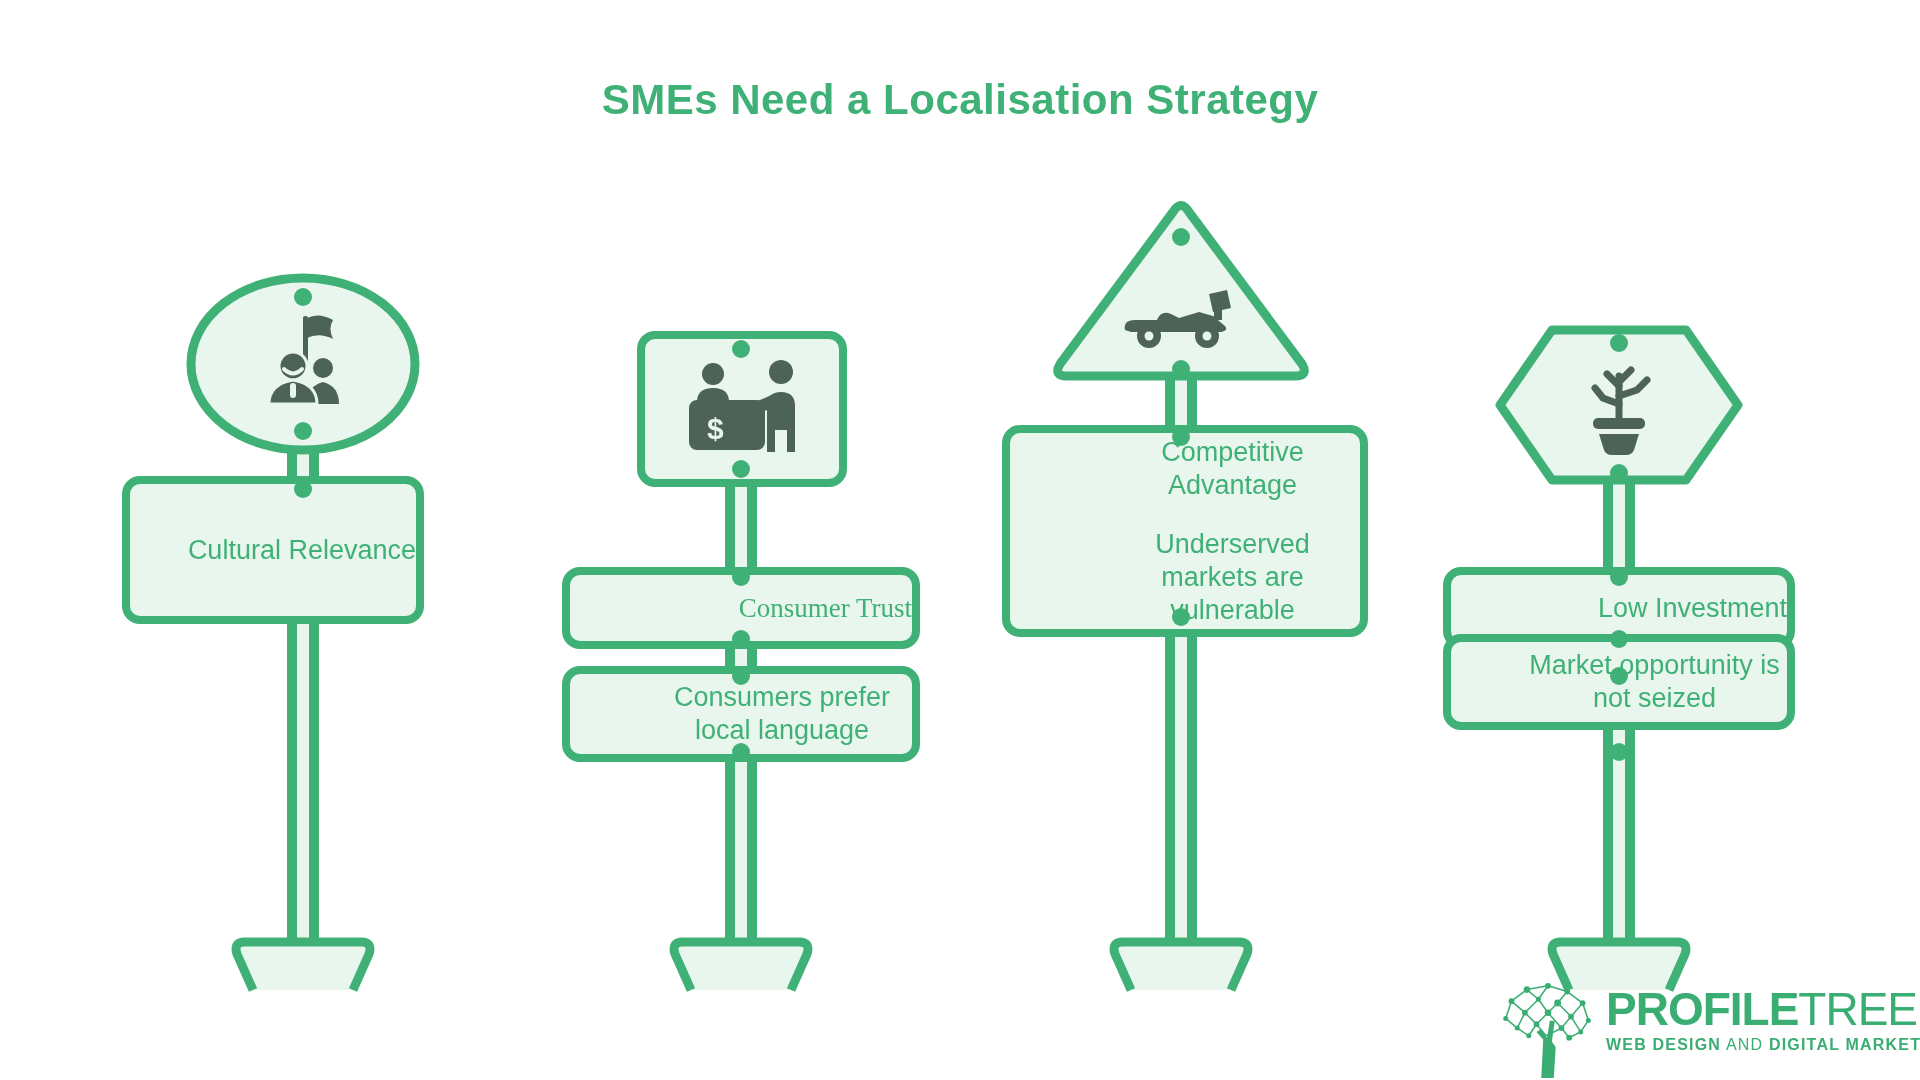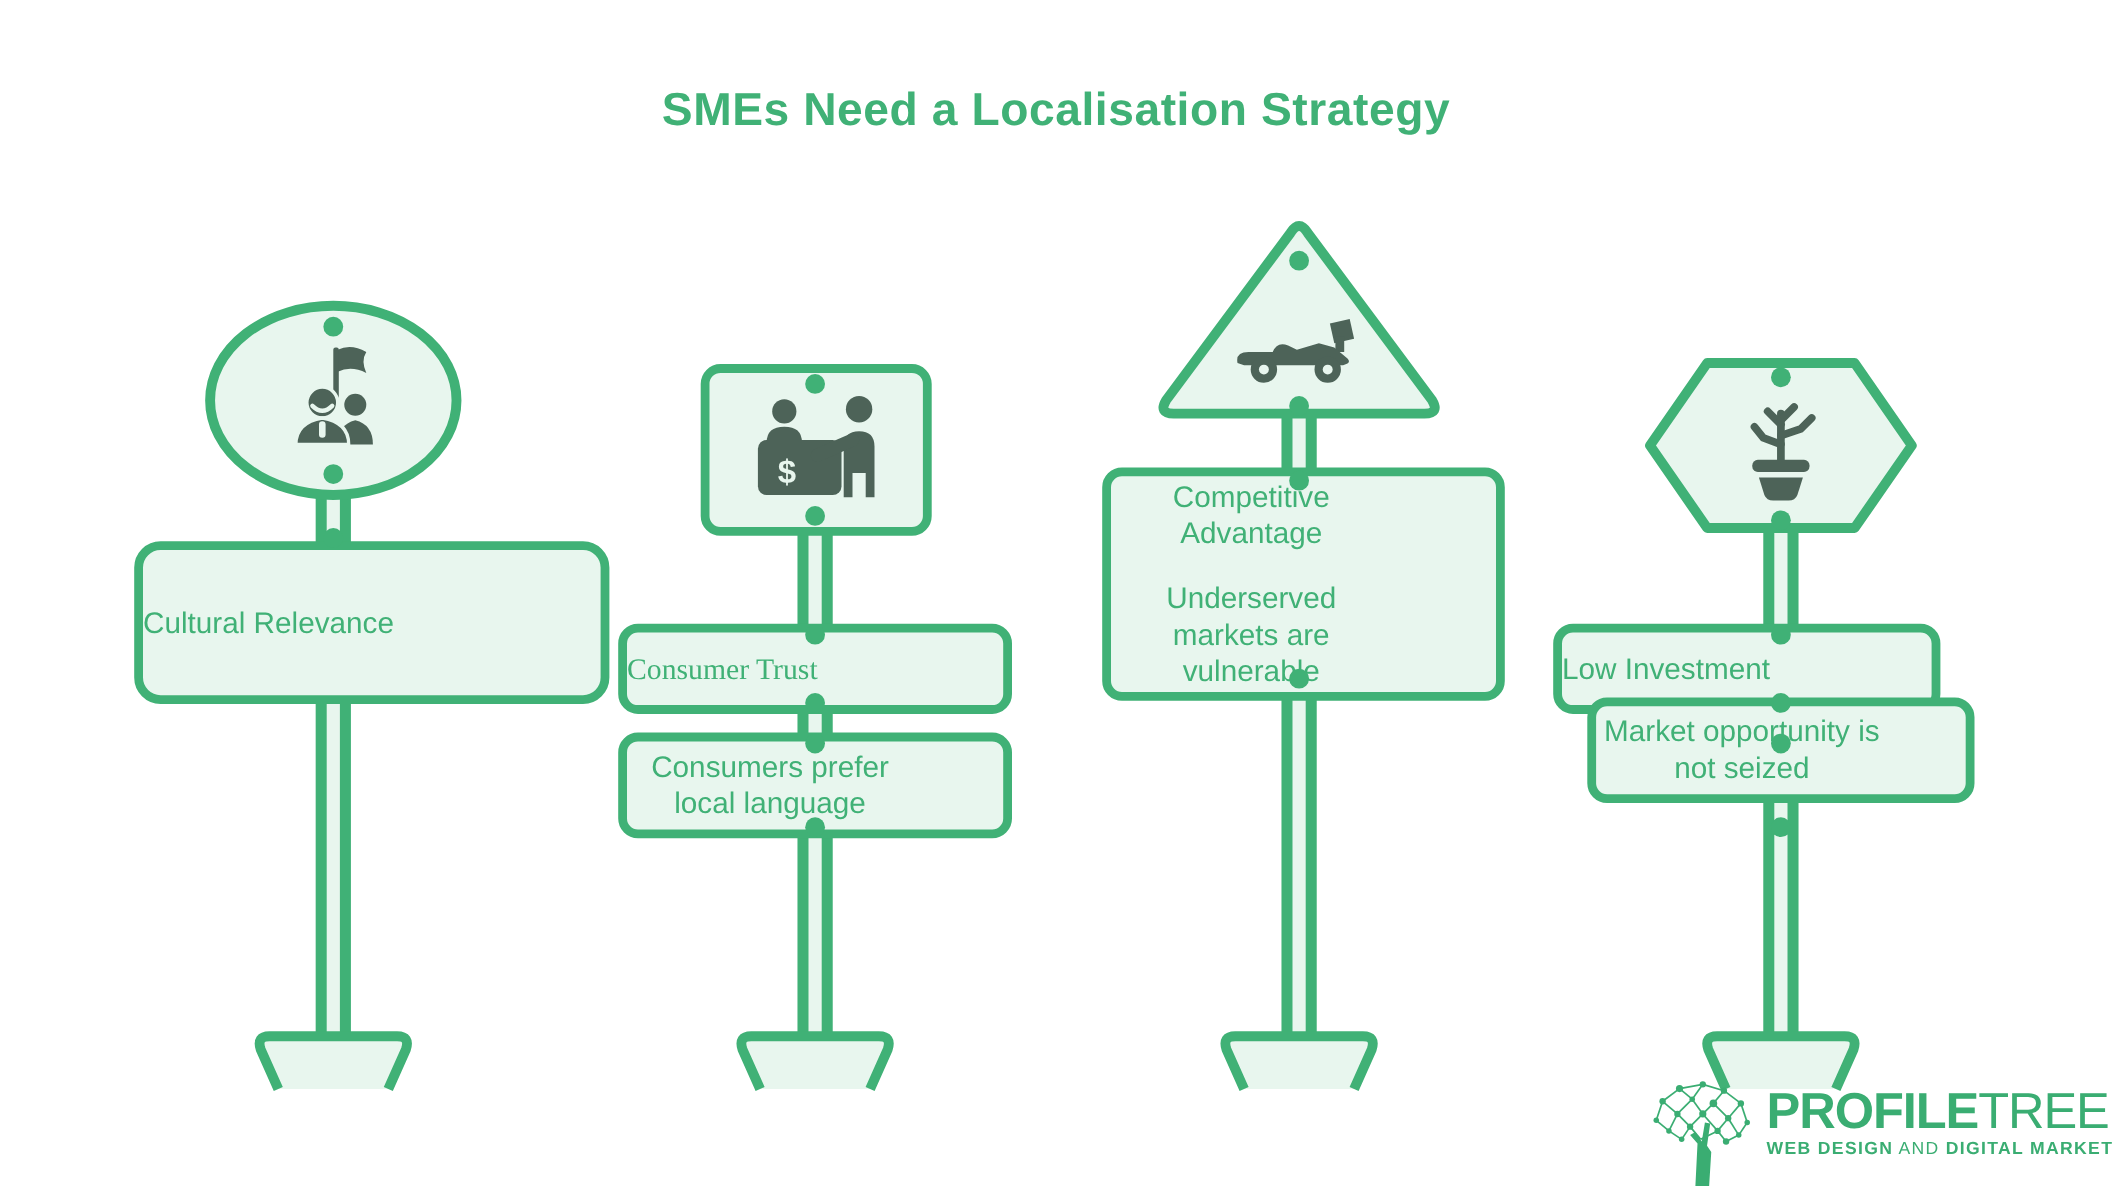--- a/index.html
+++ b/index.html
@@ -10,21 +10,21 @@
   }
   *{margin:0;padding:0;box-sizing:border-box;}
   body{background:#ffffff;font-family:"Liberation Sans",sans-serif;}
   .canvas{position:relative;width:1920px;height:1080px;background:#ffffff;overflow:hidden;padding-left:12px;}
   .title{position:absolute;top:76px;left:0;width:100%;text-align:center;
          font-size:42px;font-weight:bold;color:var(--green);letter-spacing:.5px;}
   .post{position:absolute;width:32px;background:var(--fill);
         border-left:10px solid var(--green);border-right:10px solid var(--green);z-index:1;}
   .sign-box{position:absolute;background:var(--fill);border:8px solid var(--green);
         border-radius:18px;color:var(--green);display:flex;flex-direction:column;
-        align-items:flex-start;justify-content:center;text-align:center;
+        align-items:flex-end;justify-content:center;text-align:center;
         font-size:27px;line-height:33px;z-index:2;}
   .sign-box .primary{max-width:300px;}
   .sign-box .secondary{margin-top:26px;}
   .narrow .primary,.narrow .secondary{max-width:255px;}
   .w260 .primary{max-width:260px;}
   .w265 .primary{max-width:265px;}
   .rivet{position:absolute;width:18px;height:18px;border-radius:50%;
          background:var(--green);transform:translate(-50%,-50%);z-index:4;}
   .shape-svg{position:absolute;z-index:2;}
   .icon-svg{position:absolute;z-index:3;}
@@ -55,21 +55,21 @@
         <path d="M52,6 Q64,0 78,8 Q73,16 78,27 Q64,20 52,26 Z"></path>
         <rect x="48" y="4" width="5" height="46" rx="2"></rect>
         <circle cx="68" cy="56" r="10"></circle>
         <path d="M52,92 Q52,74 68,70 Q84,74 84,92 Z"></path>
         <circle cx="38" cy="54" r="14" stroke="var(--fill)" stroke-width="3"></circle>
         <path d="M14,92 Q14,72 38,68 Q62,72 62,92 Z" stroke="var(--fill)" stroke-width="3"></path>
       </g>
       <path d="M29,57 Q38,66 47,57" fill="none" stroke="var(--fill)" stroke-width="4" stroke-linecap="round"></path>
       <rect x="35" y="71" width="6" height="15" rx="3" fill="var(--fill)"></rect>
     </svg>
-    <div class="sign-box narrow" style="left:122px;top:492px;width:432px;height:148px;border-radius:24px;">
+    <div class="sign-box narrow" style="left:122px;top:476px;width:302px;height:148px;">
       <div class="primary">Cultural Relevance</div>
     </div>
     <div class="rivet" style="left:303px;top:297px;"></div>
     <div class="rivet" style="left:303px;top:431px;"></div>
     <div class="rivet" style="left:303px;top:489px;"></div>
     <svg class="base-svg" style="left:223px;top:934px;" width="160" height="60" viewBox="0 0 160 60">
       <path d="M30,56 L14,20 Q10,8 22,8 L138,8 Q150,8 146,20 L130,56" fill="var(--fill)" stroke="var(--green)" stroke-width="9" stroke-linejoin="round"></path>
     </svg>
   </div>
 
@@ -144,21 +144,21 @@
         <path d="M46,30 L34,18"></path>
         <path d="M46,26 L58,14"></path>
         <path d="M46,40 L64,34 L74,24"></path>
         <path d="M46,48 L30,42 L22,32"></path>
       </g>
       <g fill="var(--icon)">
         <rect x="20" y="62" width="52" height="11" rx="5"></rect>
         <path d="M26,78 L66,78 L61,94 Q59,99 53,99 L39,99 Q33,99 31,94 Z"></path>
       </g>
     </svg>
-    <div class="sign-box" style="left:1412px;top:567px;width:352px;height:82px;">
+    <div class="sign-box" style="left:1443px;top:567px;width:352px;height:82px;">
       <div class="primary">Low Investment</div>
     </div>
     <div class="sign-box w265" style="left:1443px;top:634px;width:352px;height:96px;">
       <div class="primary" style="max-width:265px;">Market opportunity is not seized</div>
     </div>
     <div class="rivet" style="left:1619px;top:343px;"></div>
     <div class="rivet" style="left:1619px;top:473px;"></div>
     <div class="rivet" style="left:1619px;top:577px;"></div>
     <div class="rivet" style="left:1619px;top:639px;"></div>
     <div class="rivet" style="left:1619px;top:676px;"></div>

